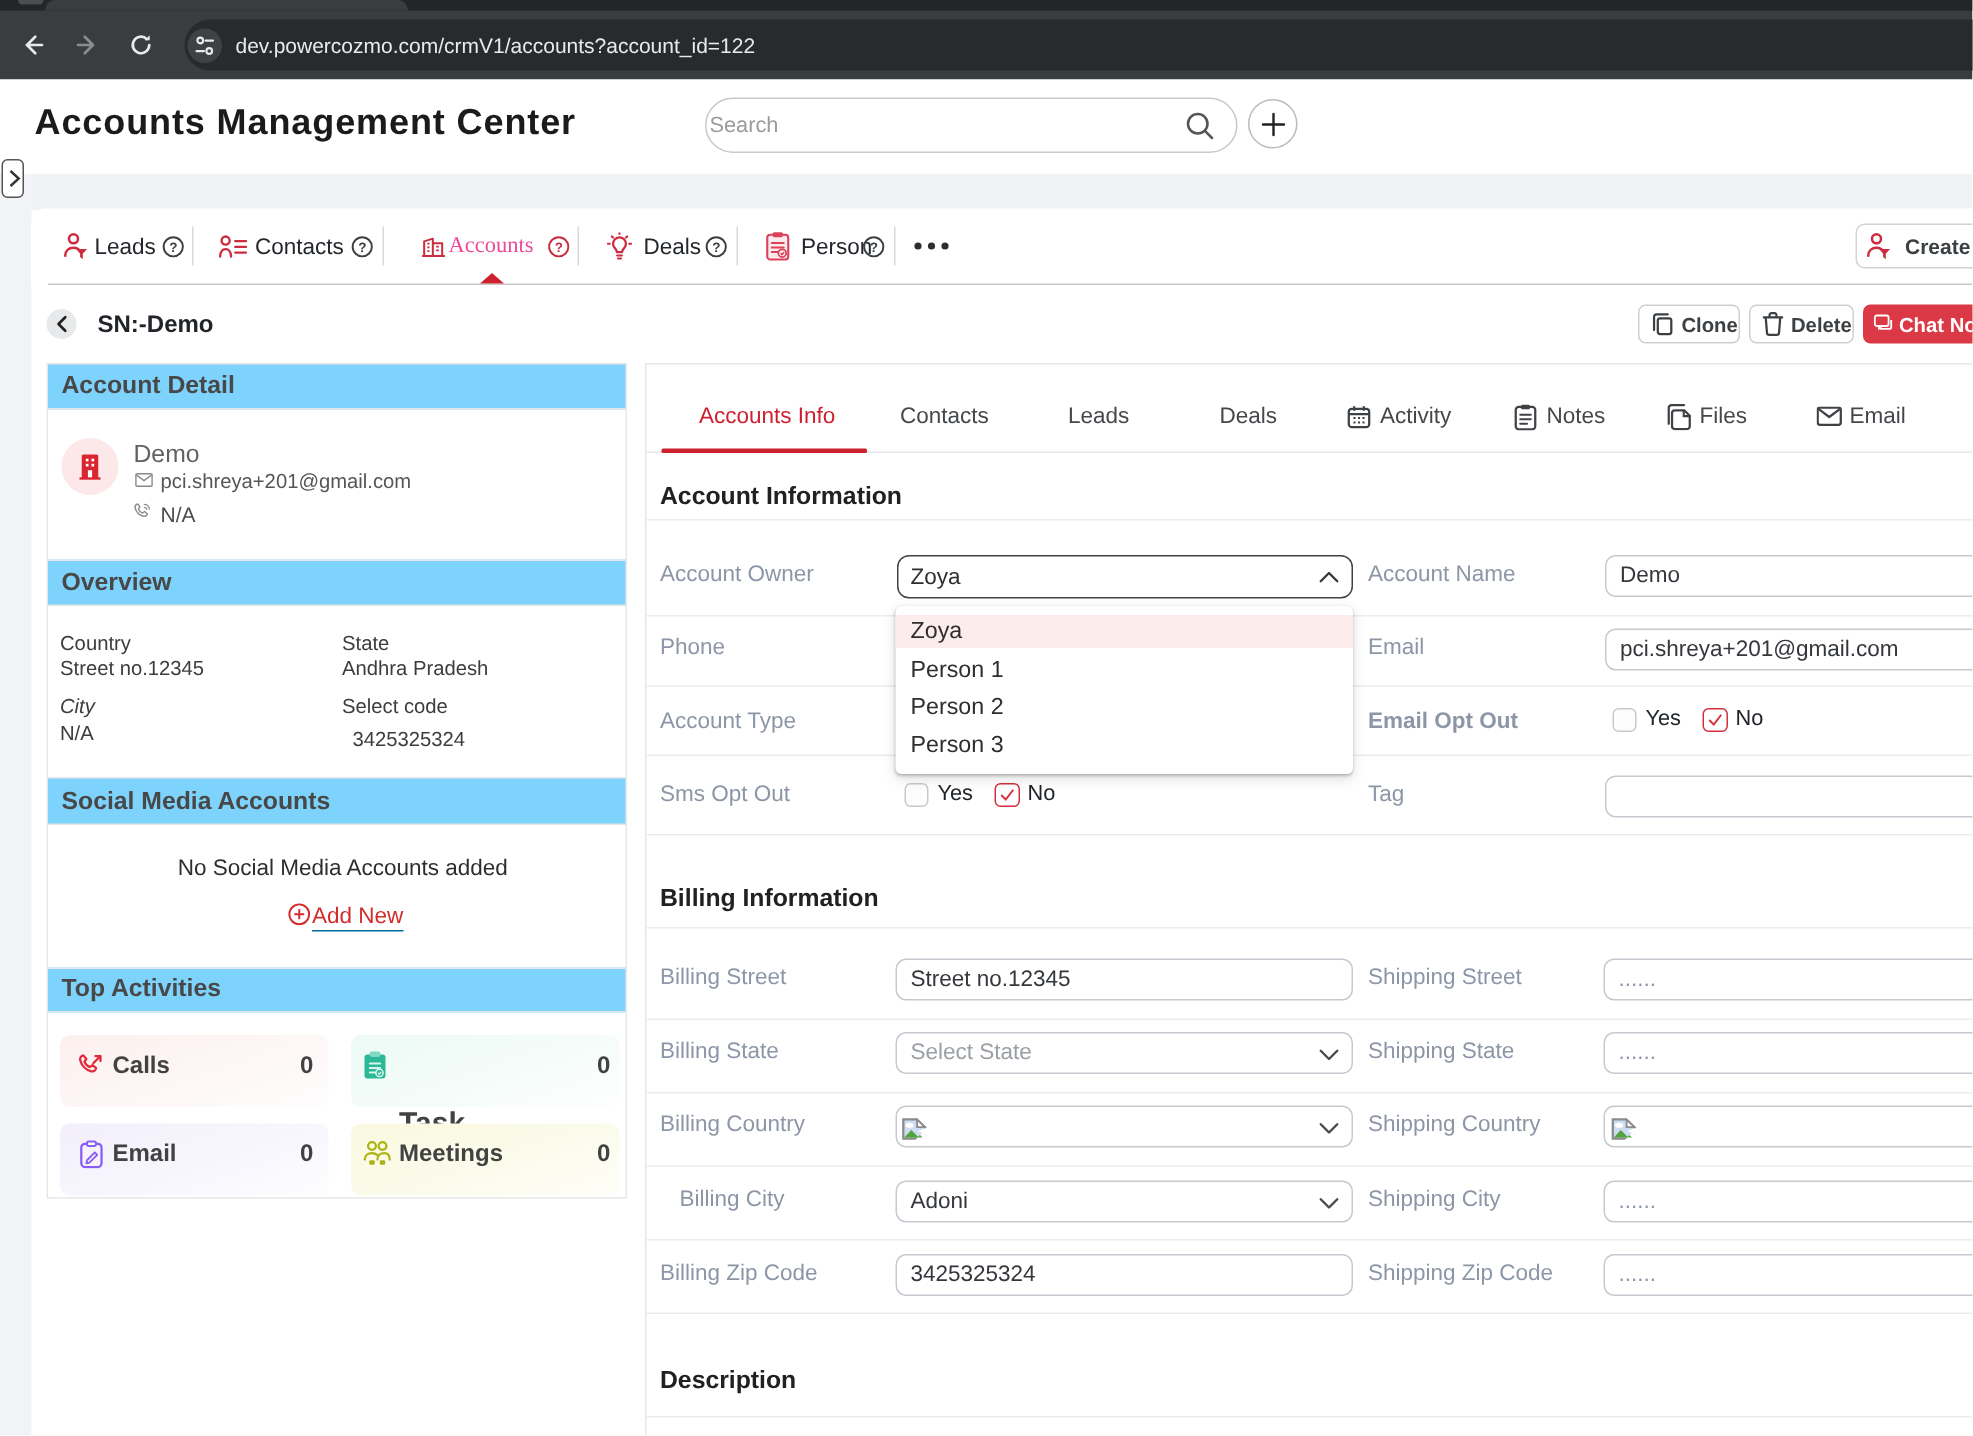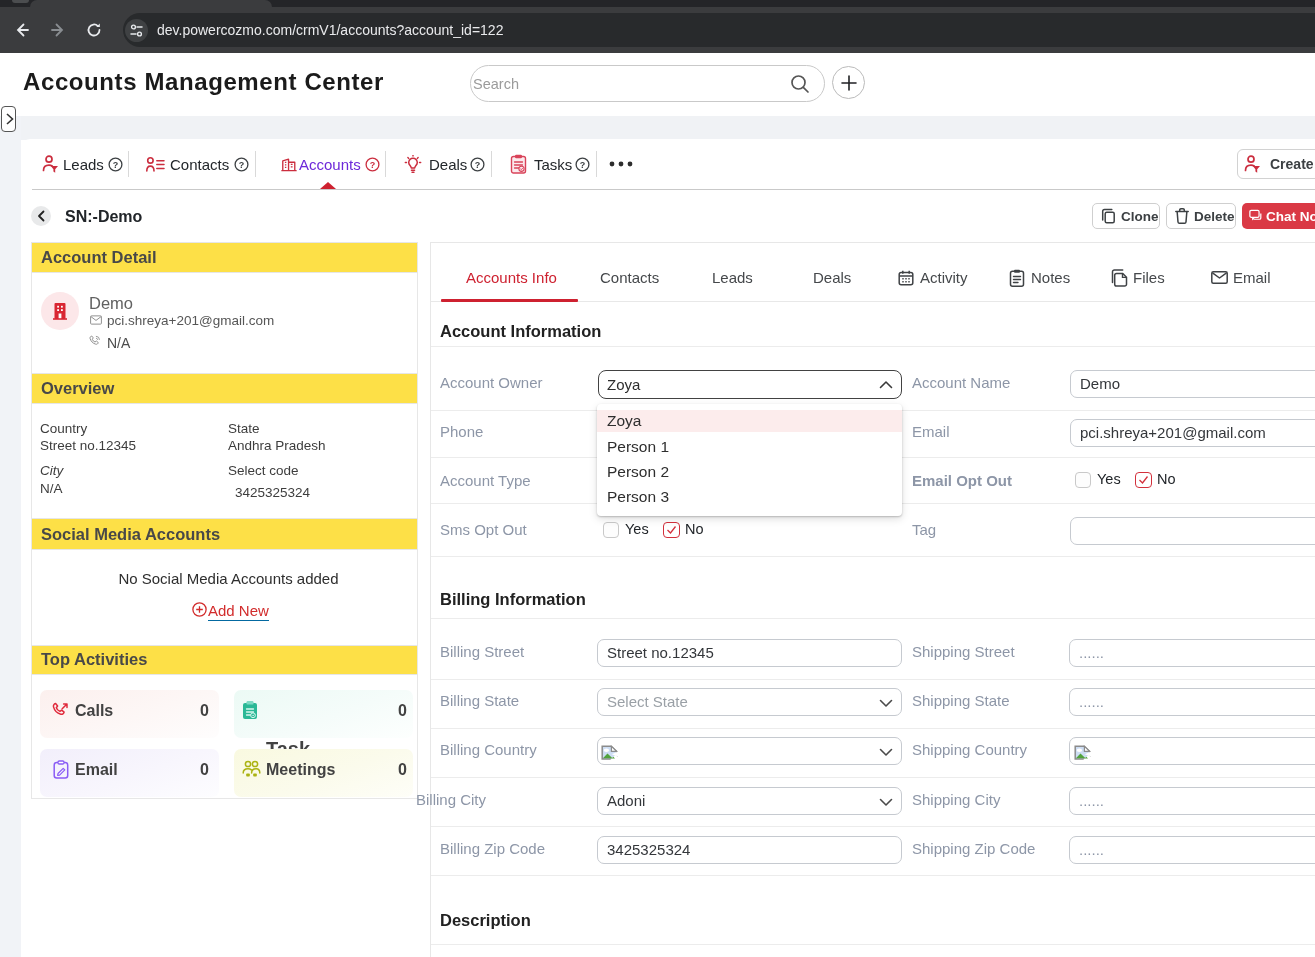--- a/index.html
+++ b/index.html
@@ -38,21 +38,21 @@
   #createbtn { position:absolute; left:1237px; top:149px; width:93px; height:30px; border:1px solid #d2d2d2; border-radius:6px; background:#fff; }
 
   
   #backcircle { position:absolute; left:31px; top:206px; width:20px; height:20px; border-radius:50%; background:#e8e9ea; }
   #snDemo { position:absolute; left:65px; top:208px; font-size:16px; font-weight:bold; color:#212529; }
   .hbtn { position:absolute; top:203px; height:26px; border:1px solid #cfcfcf; border-radius:5px; background:#fff; font-size:14.5px; font-weight:bold; color:#3c4043; }
   #chatbtn { position:absolute; left:1242px; top:203px; width:88px; height:26px; border-radius:5px; background:#da3945; color:#fff; font-size:14.5px; font-weight:bold; }
 
   
   #sidebar { position:absolute; left:31px; top:242px; width:387px; height:557px; background:#fff; border:1px solid #e7e7e7; }
-  .sband { position:absolute; left:0; width:385px; background:#fde047; border-top:1px solid #e6e6e6; border-bottom:1px solid #e6e6e6; }
+  .sband { position:absolute; left:0; width:385px; background:#7dd3fc; border-top:1px solid #e6e6e6; border-bottom:1px solid #e6e6e6; }
   .sbandtxt { font-size:16.5px; font-weight:600; color:#484848; padding-left:9px; }
 
   
   #maincard { position:absolute; left:430px; top:242px; width:885px; height:715px; background:#fff; border-left:1px solid #e7e7e7; border-top:1px solid #e7e7e7; }
   .tabtxt { position:absolute; top:269px; font-size:15px; color:#45484b; }
   #tabline { position:absolute; left:431px; top:301px; width:884px; height:1px; background:#e8e8e8; }
   #tabred { position:absolute; left:441px; top:299px; width:137px; height:3px; background:#ce2130; border-radius:1px; }
   .flabel { position:absolute; font-size:15px; color:#8d96a7; font-weight:500; }
   .finput { position:absolute; height:28px; border:1px solid #c6cad0; border-radius:7px; background:#fff; font-size:15px; color:#34373b; line-height:26px; padding-left:9px; }
   .fdiv { position:absolute; height:1px; background:#ececec; left:431px; width:884px; }
@@ -133,21 +133,21 @@
     <text x="7.5" y="10.7" font-size="9" font-weight="bold" fill="#3c4043" text-anchor="middle" font-family="Liberation Sans">?</text>
   </svg>
 <div class="navsep" style="left:255px;"></div>
 
 <svg class="abs" style="left:281px;top:155px" width="16" height="18" viewBox="0 0 18 18">
   <path d="M2 16.5 V5.5 L8.5 3.5 V16.5" stroke="#cb2d3e" stroke-width="1.5" fill="none" stroke-linejoin="round"></path>
   <path d="M8.5 7 H15.5 V16.5" stroke="#cb2d3e" stroke-width="1.5" fill="none" stroke-linejoin="round"></path>
   <path d="M1 16.5 H17" stroke="#cb2d3e" stroke-width="1.5" stroke-linecap="round"></path>
   <path d="M4.4 7.2 h1.6 M4.4 10 h1.6 M4.4 12.8 h1.6 M11 9.5 h2 M11 12.2 h2" stroke="#cb2d3e" stroke-width="1.3"></path>
 </svg>
-<div class="navtxt" style="left:299px;color:#6d28d9;">Accounts</div>
+<div class="navtxt" style="left:299px;color:#ec4899;font-family:Liberation Serif, serif;">Accounts</div>
 <svg class="abs" style="left:365px;top:157px" width="15" height="15" viewBox="0 0 15 15">
     <circle cx="7.5" cy="7.5" r="6.4" stroke="#cb2d3e" stroke-width="1.3" fill="none"></circle>
     <text x="7.5" y="10.7" font-size="9" font-weight="bold" fill="#cb2d3e" text-anchor="middle" font-family="Liberation Sans">?</text>
   </svg>
 <div class="navsep" style="left:385px;"></div>
 
 <svg class="abs" style="left:404px;top:155px" width="18" height="19" viewBox="0 0 18 19">
   <path d="M9 3.2 a4.3 4.3 0 0 1 4.3 4.3 c0 1.7-.9 2.6-1.7 3.5-.6 .7-.8 1.2-.9 2 h-3.4 c-.1-.8-.3-1.3-.9-2-.8-.9-1.7-1.8-1.7-3.5 A4.3 4.3 0 0 1 9 3.2 z" stroke="#cb2d3e" stroke-width="1.5" fill="none" stroke-linejoin="round"></path>
   <path d="M7.4 15.3 h3.2 M8 17.3 h2" stroke="#cb2d3e" stroke-width="1.4" stroke-linecap="round"></path>
   <path d="M9 0 v1 M2.5 7.5 h-1.2 M16.7 7.5 h-1.2 M3.9 2.6 l.8.8 M14.1 2.6 l-.8.8" stroke="#cb2d3e" stroke-width="1.4" stroke-linecap="round"></path>
@@ -159,21 +159,21 @@
   </svg>
 <div class="navsep" style="left:491px;"></div>
 
 <svg class="abs" style="left:510px;top:154px" width="17" height="20" viewBox="0 0 17 20">
   <rect x="1.5" y="2.5" width="14" height="16.5" rx="2" fill="#fbeaed" stroke="#d9435a" stroke-width="1.4"></rect>
   <rect x="5" y="0.8" width="7" height="3.4" rx="1.2" fill="#d9435a"></rect>
   <path d="M4.5 8 h8 M4.5 11 h8 M4.5 14 h4.5" stroke="#d9435a" stroke-width="1.3" stroke-linecap="round"></path>
   <circle cx="11.5" cy="14.8" r="2.6" fill="#fbeaed" stroke="#d9435a" stroke-width="1.1"></circle>
   <path d="M10.4 14.8 l.9 .9 1.4 -1.6" stroke="#d9435a" stroke-width="1" fill="none"></path>
 </svg>
-<div class="navtxt" style="left:534px;">Tasks</div>
+<div class="navtxt" style="left:534px;">Person</div>
 <svg class="abs" style="left:575px;top:157px" width="15" height="15" viewBox="0 0 15 15">
     <circle cx="7.5" cy="7.5" r="6.4" stroke="#3c4043" stroke-width="1.3" fill="none"></circle>
     <text x="7.5" y="10.7" font-size="9" font-weight="bold" fill="#3c4043" text-anchor="middle" font-family="Liberation Sans">?</text>
   </svg>
 <div class="navsep" style="left:596px;"></div>
 <svg class="abs" style="left:608px;top:160px" width="26" height="8" viewBox="0 0 26 8">
     <circle cx="4" cy="4" r="2.4" fill="#2d2d2d"></circle>
     <circle cx="13" cy="4" r="2.4" fill="#2d2d2d"></circle>
     <circle cx="22" cy="4" r="2.4" fill="#2d2d2d"></circle>
   </svg>
@@ -428,21 +428,21 @@
   <path d="M1.2 1.2 H10.2 L15.8 6.6 V14 H1.2 z" fill="#cdddf3" stroke="#8b8b8b" stroke-width="1.5"></path>
   <path d="M10.4 1.4 L10.4 6.4 H15.6 z" fill="#fff" stroke="#8b8b8b" stroke-width="1.2"></path>
   <ellipse cx="5.4" cy="5.2" rx="2.7" ry="1.7" fill="#fff"></ellipse>
   <path d="M1.9 13.3 L6.5 8.4 L11.5 13.3 z" fill="#51a33c"></path>
   <path d="M17 6.6 L10.8 9.2 L17 11.6 z" fill="#fff"></path>
   <path d="M9.2 15 L14.2 10 L17 12 L17 15 z" fill="#fff"></path>
   <path d="M10.6 13.4 l1.7-1.7 1.7 1.7 z" fill="#51a33c"></path>
 </svg>
 <div class="fdiv" style="top:777px;"></div>
 
-<div class="flabel" style="left:416px;top:791px;">Billing City</div>
+<div class="flabel" style="left:453px;top:791px;">Billing City</div>
 <div class="finput" style="left:597px;top:787px;width:305px;">Adoni</div>
 <svg class="abs" style="left:879px;top:798px" width="14" height="9" viewBox="0 0 14 9">
     <path d="M1.5 1.5 L7 7 L12.5 1.5" stroke="#4a4a4a" stroke-width="1.6" fill="none" stroke-linecap="round" stroke-linejoin="round"></path>
   </svg>
 <div class="flabel" style="left:912px;top:791px;">Shipping City</div>
 <div class="finput" style="left:1069px;top:787px;width:261px;color:#8d96a7;">......</div>
 <div class="fdiv" style="top:826px;"></div>
 
 <div class="flabel" style="left:440px;top:840px;">Billing Zip Code</div>
 <div class="finput" style="left:597px;top:836px;width:305px;">3425325324</div>

